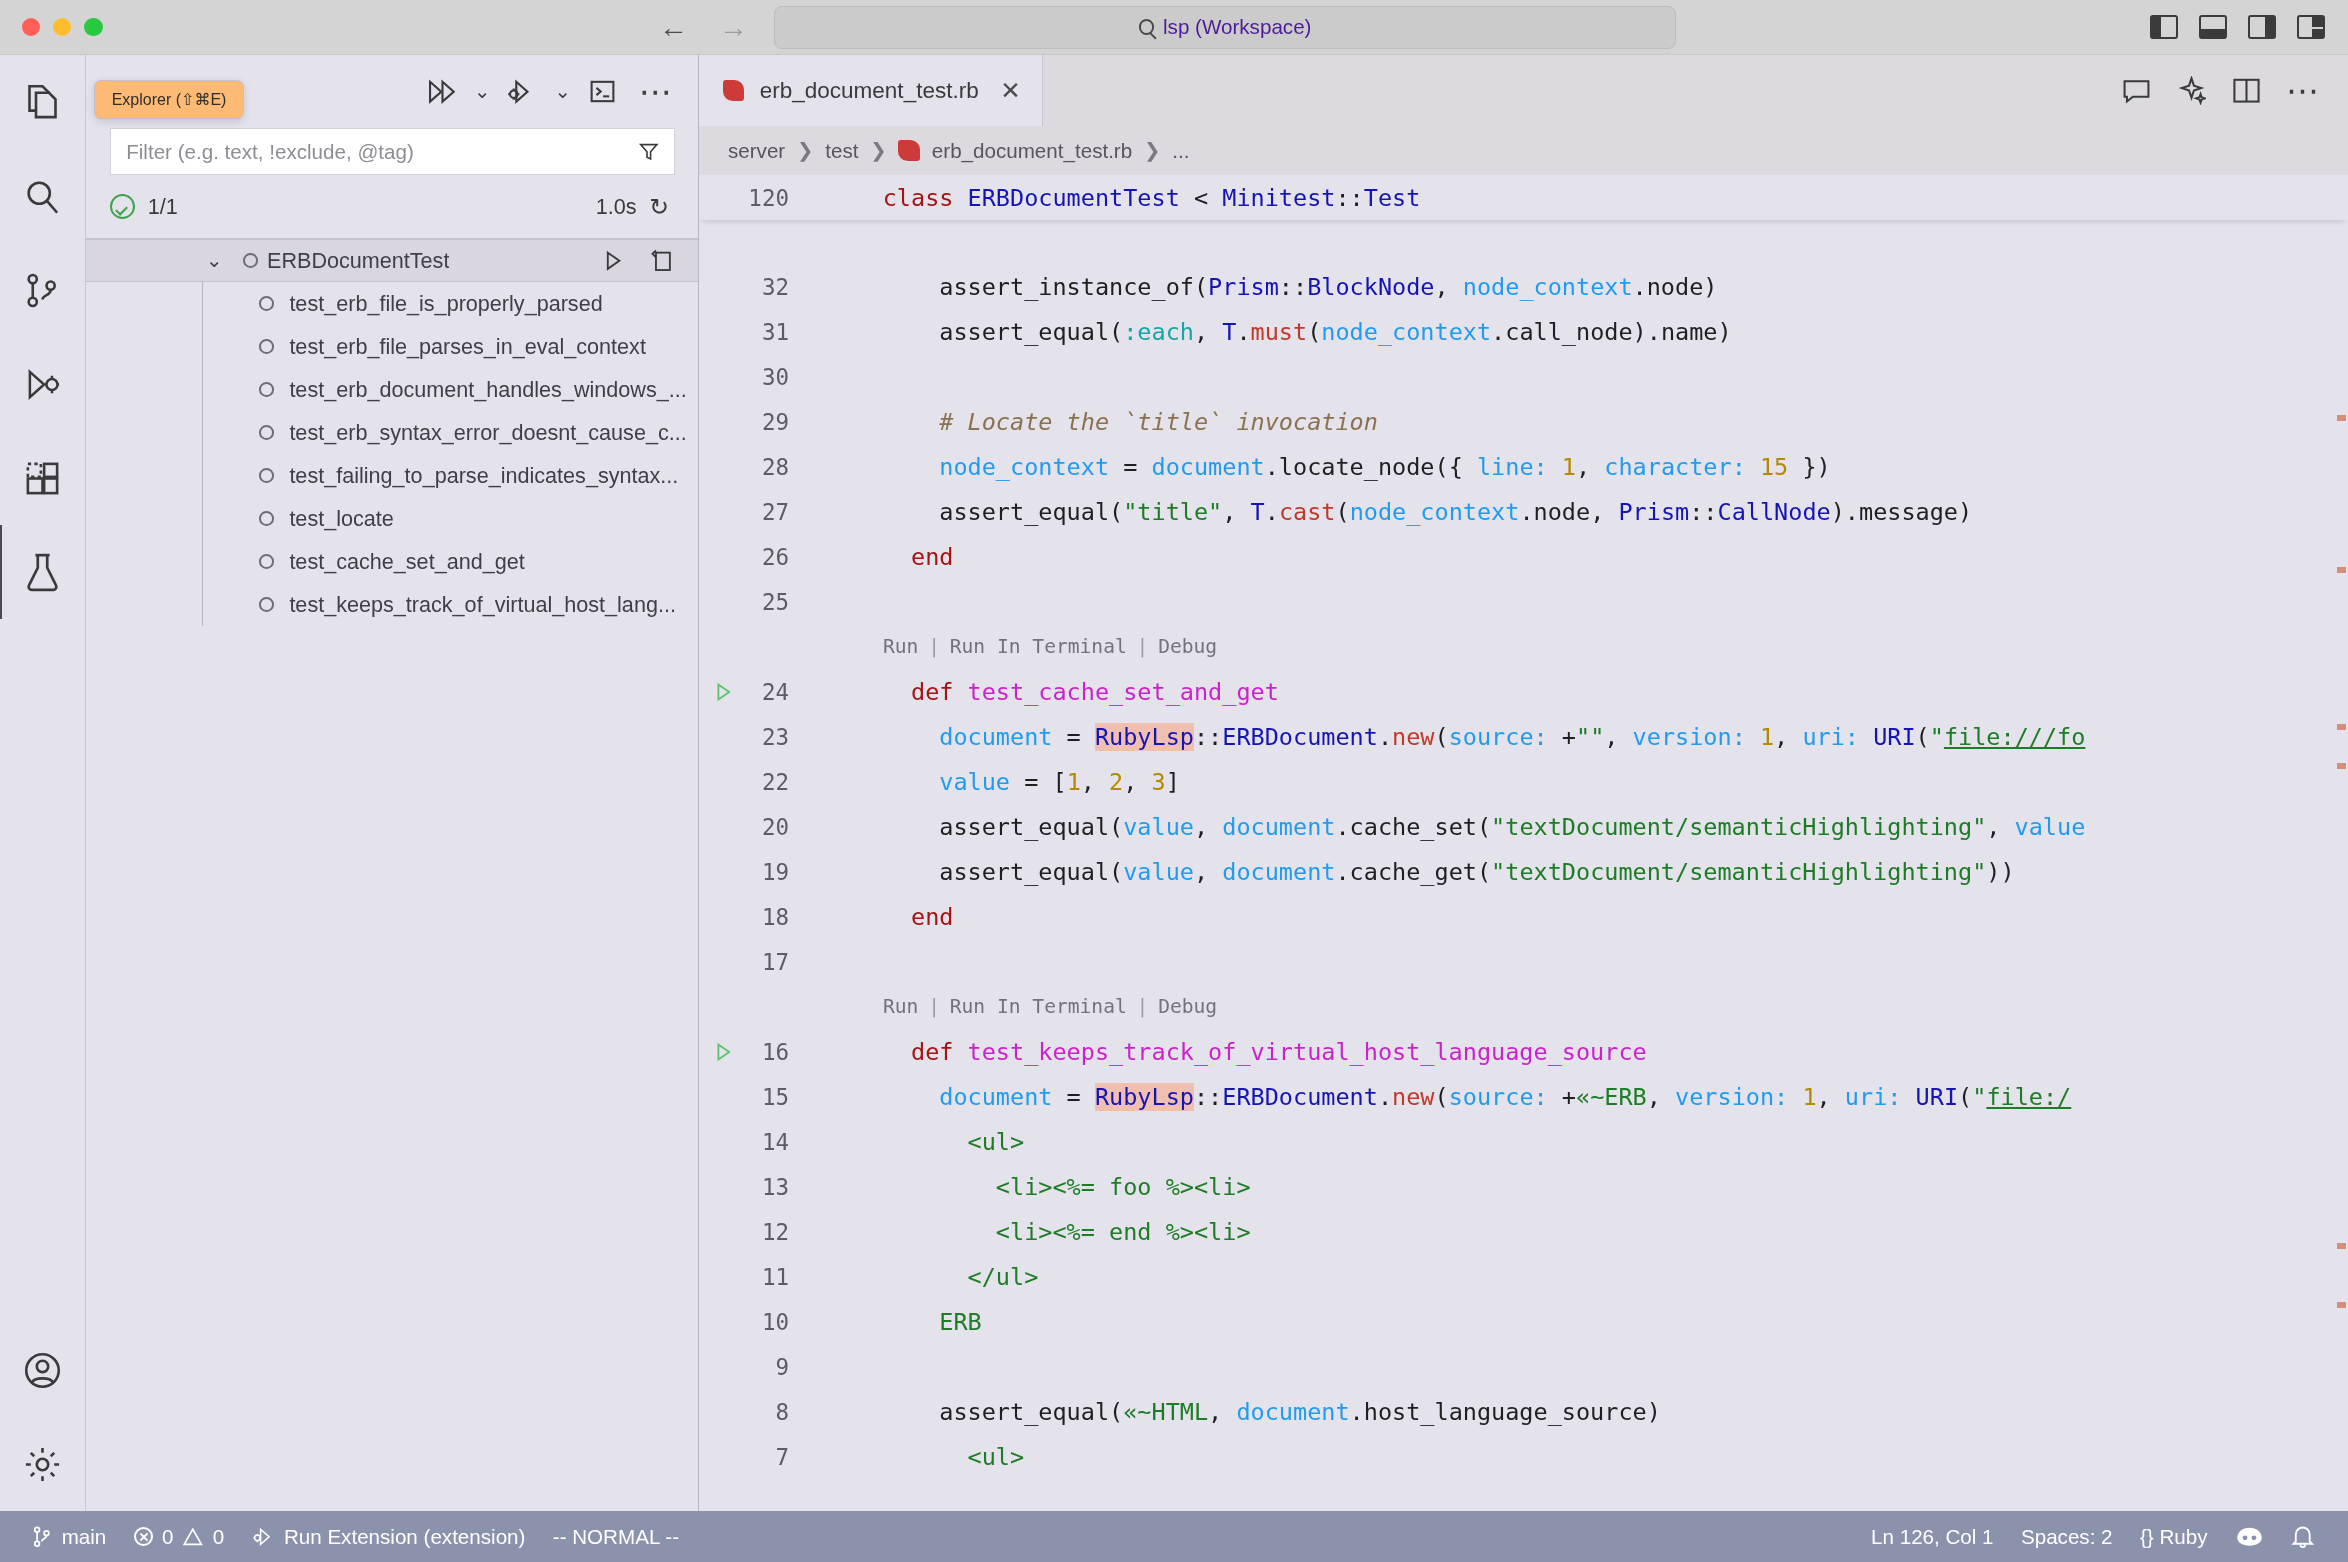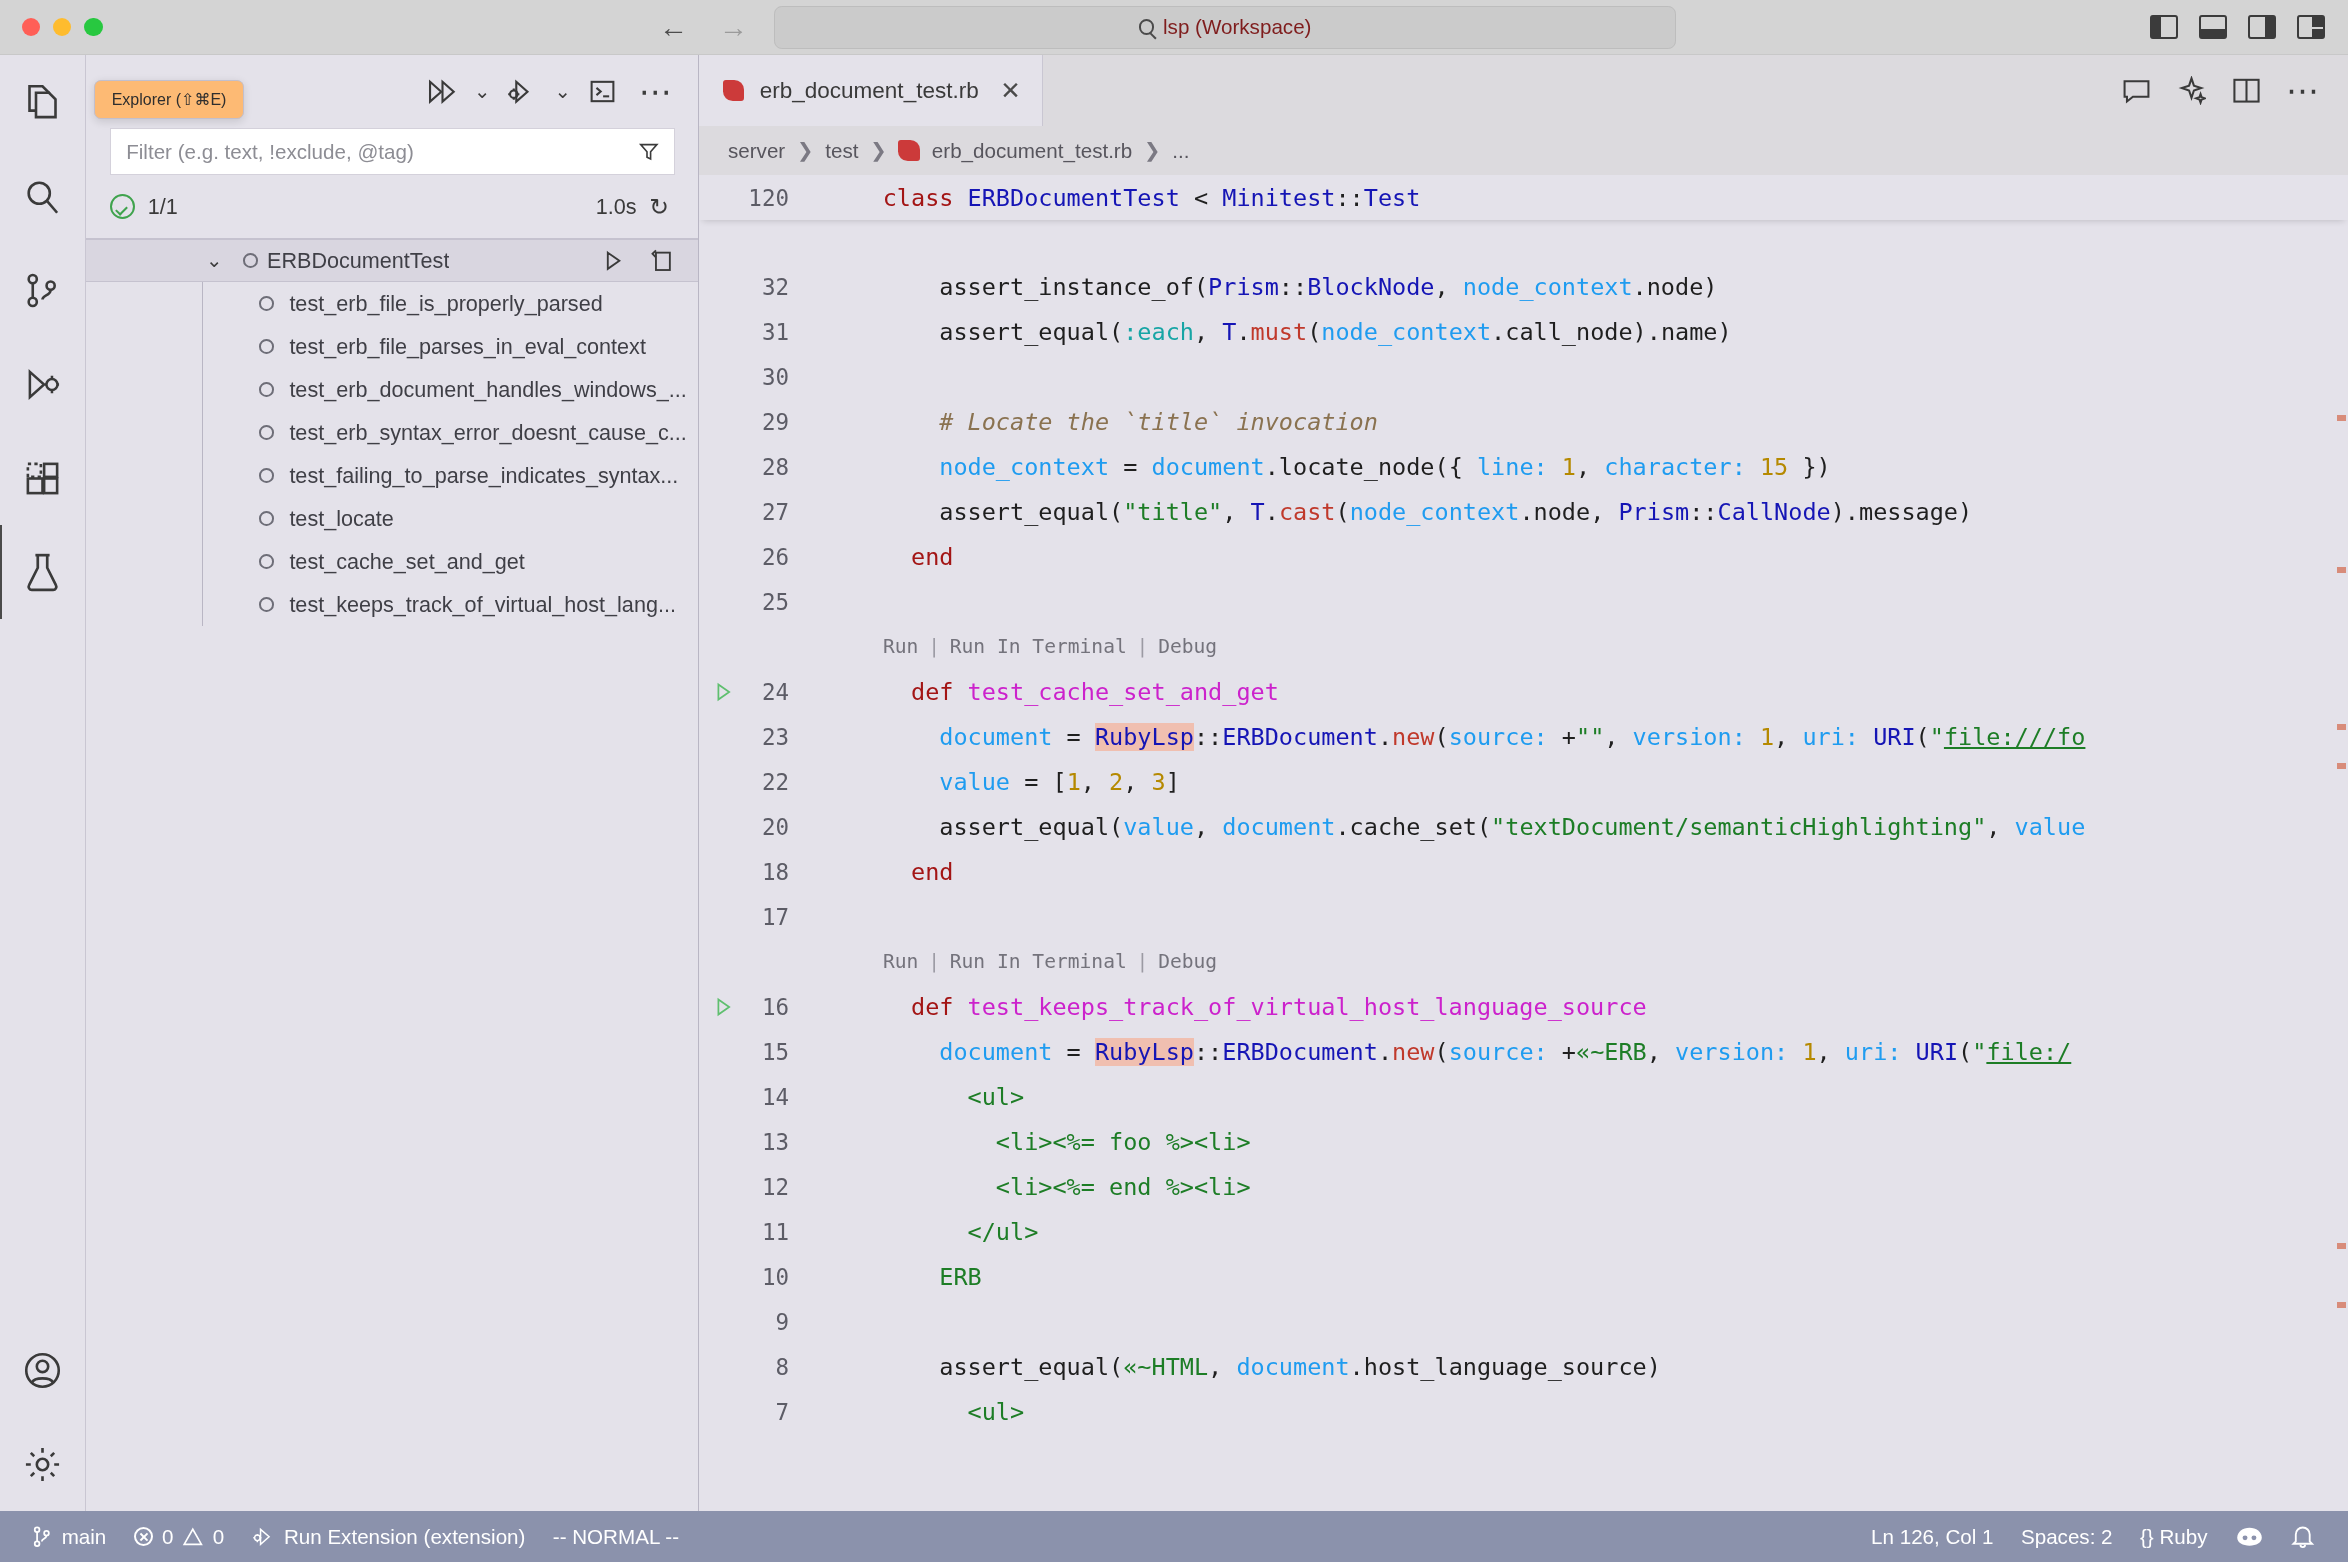--- a/index.html
+++ b/index.html
@@ -24,21 +24,21 @@
 
   .nav-arrows { position: absolute; left: 659px; display: flex; gap: 31px; align-items: center; }
   .nav-arrow { font-size: 29px; color: #4d4d4d; line-height: 1; user-select: none; }
   .nav-arrow.dim { color: #9b9b9b; }
 
   .cmdbar {
     position: absolute; left: 774px; width: 902px; height: 43px;
     background: #cbcbcb; border: 1px solid #bdbdbd; border-radius: 7.8px;
     display: flex; align-items: center; justify-content: center; gap: 8.8px;
   }
-  .cmdbar .qtext { font-size: 20.6px; color: #7f1d1d; }
+  .cmdbar .qtext { font-size: 20.6px; color: #4c1d95; }
   .magnifier { width: 15.7px; height: 15.7px; border: 2px solid #4a4a4a; border-radius: 50%; position: relative; display:inline-block; }
   .magnifier::after { content:""; position:absolute; width:2px; height:7.8px; background:#4a4a4a; right:-2px; bottom:-6.9px; transform:rotate(-45deg); }
 
   .layout-icons { position: absolute; right: 23.5px; display: flex; gap: 21.6px; align-items: center; }
   .lay { width: 27.4px; height: 23.5px; border: 2px solid #3b3b3b; border-radius: 2.9px; position: relative; }
   .lay.left::before { content:""; position:absolute; left:0; top:0; bottom:0; width:8.8px; background:#3b3b3b; }
   .lay.bottom::before { content:""; position:absolute; left:0; right:0; bottom:0; height:7.8px; background:#3b3b3b; }
   .lay.right::before { content:""; position:absolute; right:0; top:0; bottom:0; width:8.8px; background:#3b3b3b; }
   .lay.grid::before { content:""; position:absolute; right:0; top:0; bottom:50%; width:10.8px; background:#3b3b3b; }
   .lay.grid::after { content:""; position:absolute; right:0; top:50%; bottom:0; width:10.8px; background:#3b3b3b; border-top:2px solid #d4d4d4; }
@@ -410,20 +410,21 @@
             <div class="line"><span class="play-wrap">25</span><span class="gut2"></span><span class="code"></span></div>
             <div class="codelens">
               <span class="cl-text"><span>Run</span><span class="sep">|</span><span>Run In Terminal</span><span class="sep">|</span><span>Debug</span></span>
             </div>
             <div class="line"><span class="play-wrap"><svg width="21.6" height="21.6" viewBox="0 0 20 20" fill="none" stroke="#5fbf6f" stroke-width="1.6">
                   <path d="M5 3l10 7-10 7z"></path>
                 </svg>24</span><span class="gut2"></span><span class="code"><span class="k">  def </span><span class="fn">test_cache_set_and_get</span></span></div>
             <div class="line"><span class="play-wrap">23</span><span class="gut2"></span><span class="code"><span class="prop">    </span><span class="var">document</span><span class="prop"> = </span><span class="ty hl">RubyLsp</span><span class="prop">::</span><span class="ty">ERBDocument</span><span class="prop">.</span><span class="mth">new</span><span class="prop">(</span><span class="var">source:</span><span class="prop"> +</span><span class="str">""</span><span class="prop">, </span><span class="var">version:</span><span class="prop"> </span><span class="num">1</span><span class="prop">, </span><span class="var">uri:</span><span class="prop"> </span><span class="ty">URI</span><span class="prop">(</span><span class="str">"</span><span class="str ulink">file:///fo</span></span></div>
             <div class="line"><span class="play-wrap">22</span><span class="gut2"></span><span class="code"><span class="prop">    </span><span class="var">value</span><span class="prop"> = [</span><span class="num">1</span><span class="prop">, </span><span class="num">2</span><span class="prop">, </span><span class="num">3</span><span class="prop">]</span></span></div>
             <div class="line"><span class="play-wrap">20</span><span class="gut2"></span><span class="code"><span class="prop">    assert_equal(</span><span class="var">value</span><span class="prop">, </span><span class="var">document</span><span class="prop">.cache_set(</span><span class="str">"textDocument/semanticHighlighting"</span><span class="prop">, </span><span class="var">value</span></span></div>
+            <div class="line"><span class="play-wrap">19</span><span class="gut2"></span><span class="code"><span class="prop">    assert_equal(</span><span class="var">value</span><span class="prop">, </span><span class="var">document</span><span class="prop">.cache_get(</span><span class="str">"textDocument/semanticHighlighting"</span><span class="prop">))</span></span></div>
             <div class="line"><span class="play-wrap">18</span><span class="gut2"></span><span class="code"><span class="k">  end</span></span></div>
             <div class="line"><span class="play-wrap">17</span><span class="gut2"></span><span class="code"></span></div>
             <div class="codelens">
               <span class="cl-text"><span>Run</span><span class="sep">|</span><span>Run In Terminal</span><span class="sep">|</span><span>Debug</span></span>
             </div>
             <div class="line"><span class="play-wrap"><svg width="21.6" height="21.6" viewBox="0 0 20 20" fill="none" stroke="#5fbf6f" stroke-width="1.6">
                   <path d="M5 3l10 7-10 7z"></path>
                 </svg>16</span><span class="gut2"></span><span class="code"><span class="k">  def </span><span class="fn">test_keeps_track_of_virtual_host_language_source</span></span></div>
             <div class="line"><span class="play-wrap">15</span><span class="gut2"></span><span class="code"><span class="prop">    </span><span class="var">document</span><span class="prop"> = </span><span class="ty hl">RubyLsp</span><span class="prop">::</span><span class="ty">ERBDocument</span><span class="prop">.</span><span class="mth">new</span><span class="prop">(</span><span class="var">source:</span><span class="prop"> +</span><span class="str">«~ERB</span><span class="prop">, </span><span class="var">version:</span><span class="prop"> </span><span class="num">1</span><span class="prop">, </span><span class="var">uri:</span><span class="prop"> </span><span class="ty">URI</span><span class="prop">(</span><span class="str">"</span><span class="str ulink">file:/</span></span></div>
             <div class="line"><span class="play-wrap">14</span><span class="gut2"></span><span class="code"><span class="str">      &lt;ul&gt;</span></span></div>

